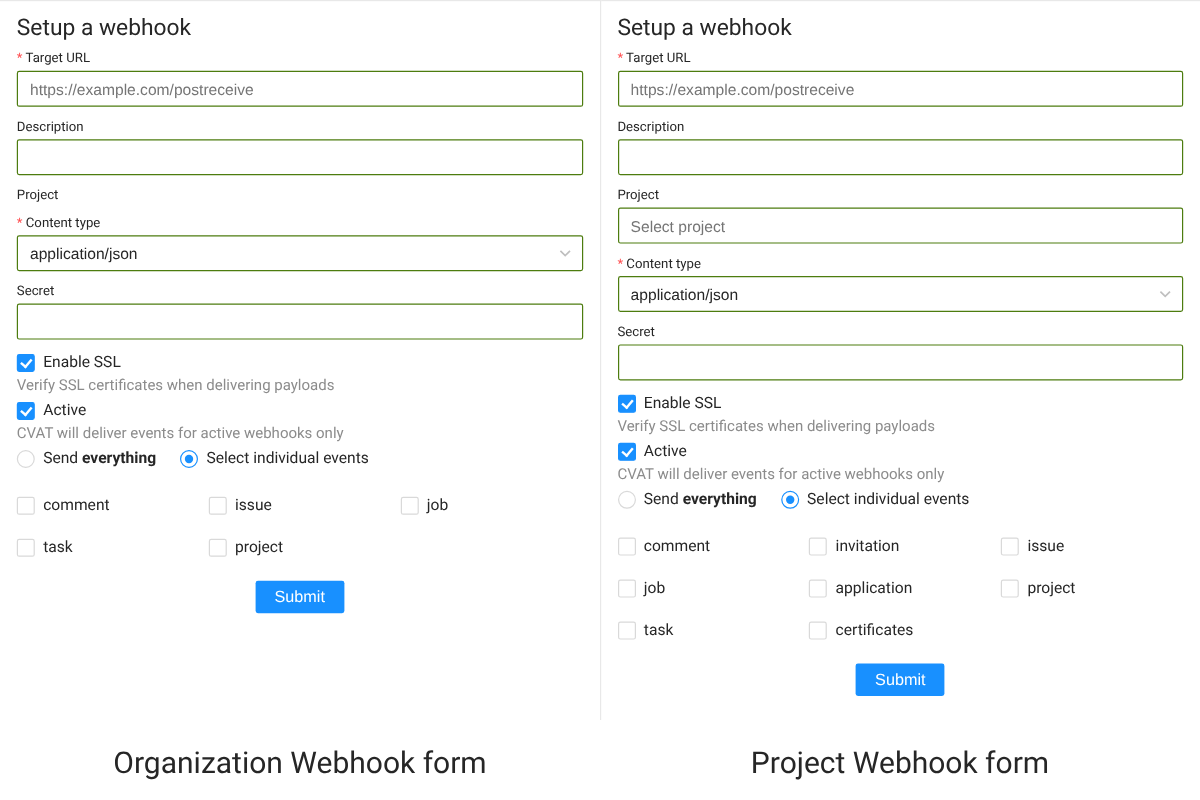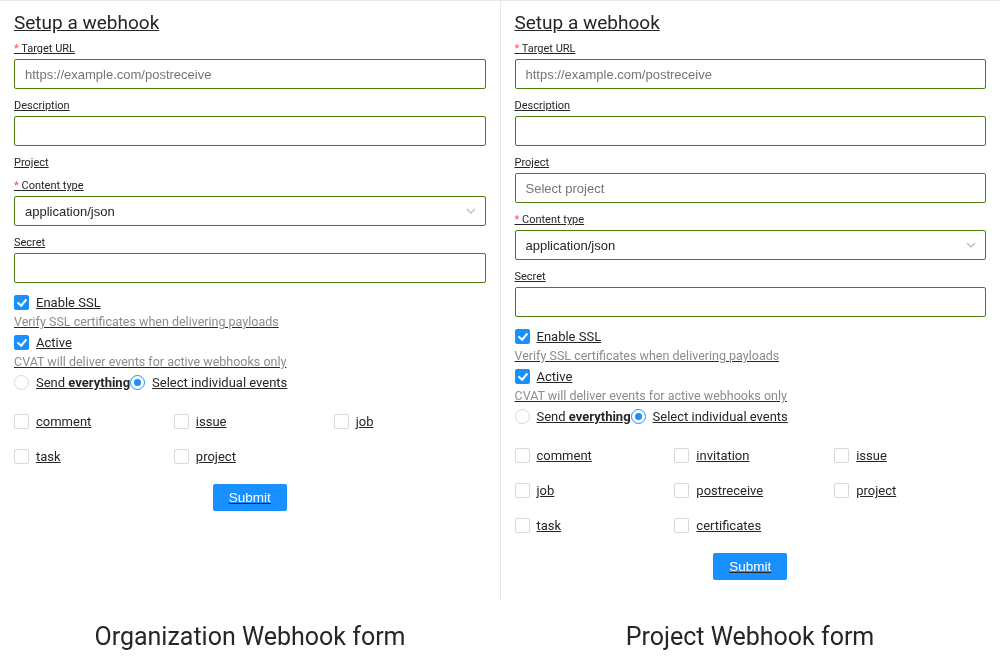--- a/index.html
+++ b/index.html
@@ -15,21 +15,20 @@
   .wrap {
     display: flex;
     height: 600px;
     gap: 0;
   }
   .pane {
     flex: 1;
     padding: 10px 14px 0 14px;
     border-top: 1px solid #e8e8e8;
     position: relative;
-    text-decoration: underline;
   }
   .pane.left { border-right: 1px solid #e8e8e8; }
   .title { font-size: 19px; font-weight: 400; color: #262626; margin-bottom: 8px; }
   .label-row { font-size: 11px; color: #262626; margin-bottom: 4px; margin-top: 6px; }
   .req::before { content: "* "; color: #ff4d4f; }
   .field {
     width: 100%;
     height: 30px;
     border: 1px solid #4d7c0f;
     border-radius: 2px;
@@ -81,20 +80,21 @@
     transform: rotate(40deg);
   }
   .helper {
     color: #8c8c8c;
     font-size: 12.5px;
     margin: 2px 0 4px 0;
   }
   .radio-row {
     display: flex;
     align-items: flex-start;
+    gap: 20px;
     font-size: 13px;
     margin-top: 4px;
   }
   .radio {
     width: 15px; height: 15px;
     border: 1px solid #d9d9d9;
     border-radius: 50%;
     background: #fff;
     position: relative;
     flex: none;
@@ -303,21 +303,21 @@
         <div class="ev-item">
           <span class="cb"></span>
           <span>issue</span>
         </div>
         <div class="ev-item">
           <span class="cb"></span>
           <span>job</span>
         </div>
         <div class="ev-item">
           <span class="cb"></span>
-          <span>postreceive</span>
+          <span>application</span>
         </div>
         <div class="ev-item">
           <span class="cb"></span>
           <span>project</span>
         </div>
         <div class="ev-item">
           <span class="cb"></span>
           <span>task</span>
         </div>
         <div class="ev-item">

